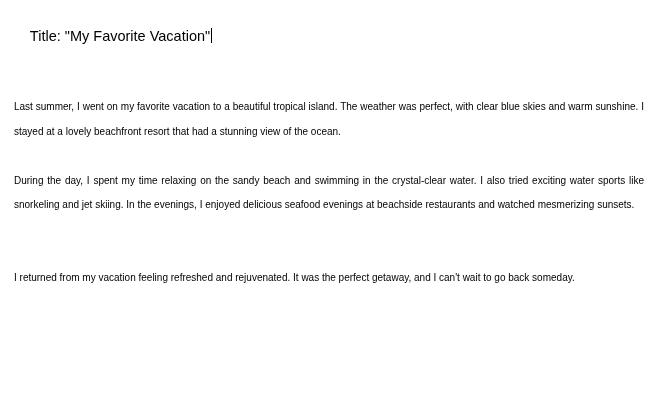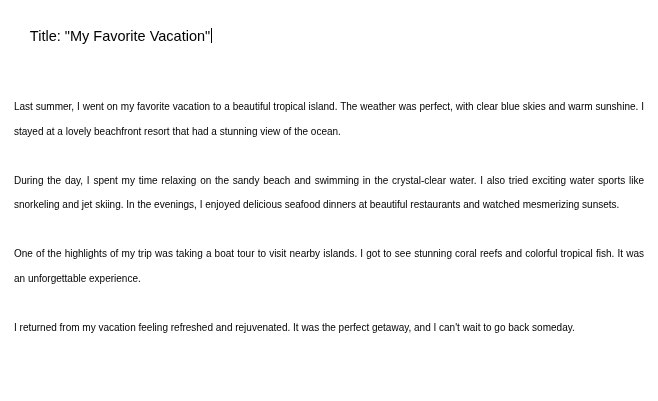--- a/index.html
+++ b/index.html
@@ -55,23 +55,22 @@
   <div class="title-line">
     <span>Title: "My Favorite Vacation"</span><span class="caret"></span>
   </div>
 
   <div class="spacer-lg"></div>
 
   <p class="para">Last summer, I went on my favorite vacation to a beautiful tropical island. The weather was perfect, with clear blue skies and warm sunshine. I stayed at a lovely beachfront resort that had a stunning view of the ocean.</p>
 
   <div class="spacer-md"></div>
 
-  <p class="para">During the day, I spent my time relaxing on the sandy beach and swimming in the crystal-clear water. I also tried exciting water sports like snorkeling and jet skiing. In the evenings, I enjoyed delicious seafood dinners at beautiful restaurants and watched mesmerizing sunsets.</p>
+  <p class="para">During the day, I spent my time relaxing on the sandy beach and swimming in the crystal-clear water. I also tried exciting water sports like snorkeling and jet skiing. In the evenings, I enjoyed delicious seafood evenings at beachside restaurants and watched mesmerizing sunsets.</p>
 
   <div class="spacer-md"></div>
 
-  <p class="para">One of the highlights of my trip was taking a boat tour to visit nearby islands. I got to see stunning coral reefs and colorful tropical fish. It was an unforgettable experience.</p>
 
   <div class="spacer-md"></div>
 
   <p class="para">I returned from my vacation feeling refreshed and rejuvenated. It was the perfect getaway, and I can't wait to go back someday.</p>
 
 </div>
 
 </body></html>

